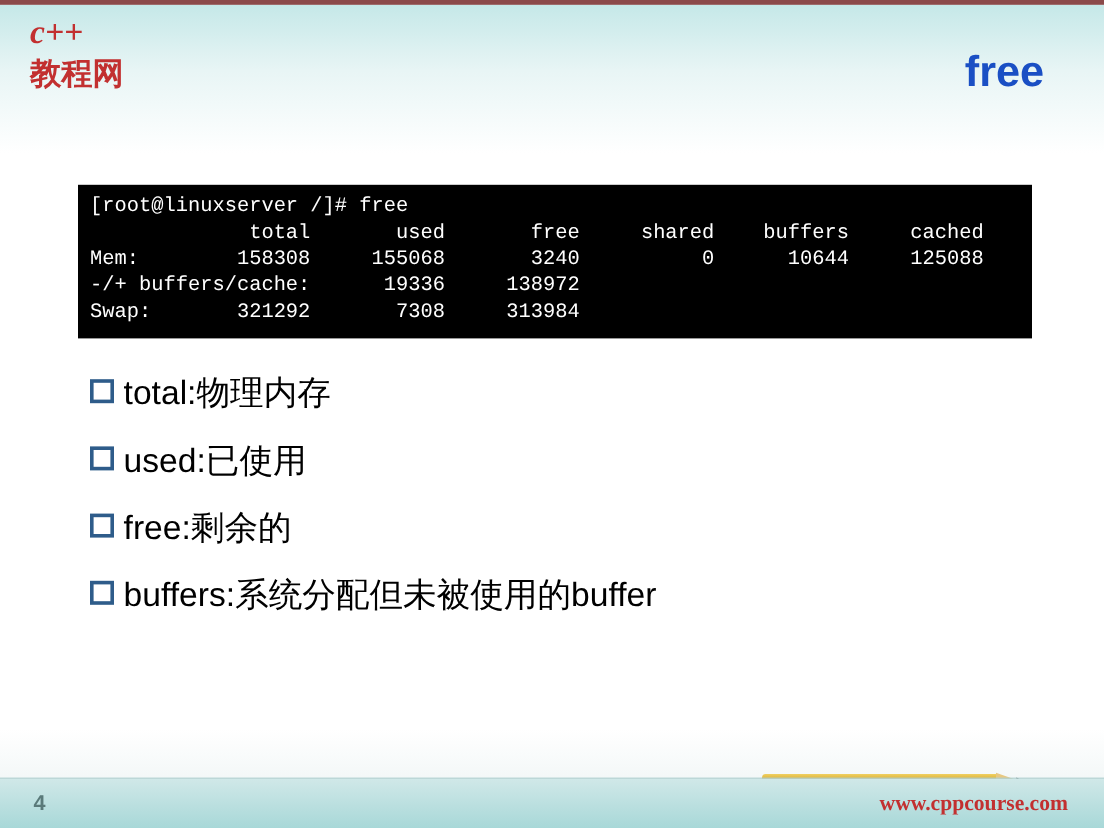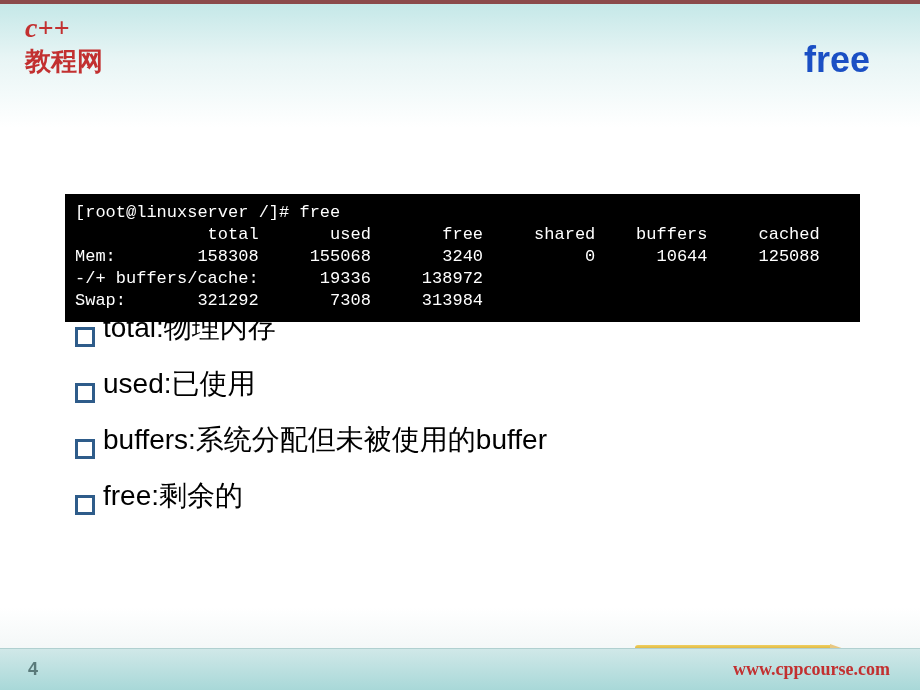--- a/index.html
+++ b/index.html
@@ -50,30 +50,29 @@
       top: 150px;
       left: 65px;
       width: 795px;
       background: #000000;
       color: #ffffff;
       font-family: "Courier New", monospace;
       font-size: 17px;
       padding: 8px 10px 10px 10px;
       line-height: 1.3;
       white-space: pre;
-      margin-top: 40px;
     }
     .content {
       position: absolute;
       top: 305px;
       left: 75px;
     }
     .bullet-item {
       display: flex;
-      align-items: flex-end;
+      align-items: flex-start;
       margin-bottom: 18px;
       font-size: 28px;
       color: #000000;
     }
     .bullet-square {
       display: inline-block;
       width: 20px;
       height: 20px;
       border: 3px solid #2e5c8a;
       margin-right: 8px;
@@ -165,25 +164,25 @@
     <div class="bullet-item">
       <span class="bullet-square"></span>
       <span>total:物理内存</span>
     </div>
     <div class="bullet-item">
       <span class="bullet-square"></span>
       <span>used:已使用</span>
     </div>
     <div class="bullet-item">
       <span class="bullet-square"></span>
-      <span>buffers:系统分配但未被使用的buffer</span>
+      <span>free:剩余的</span>
     </div>
     <div class="bullet-item">
       <span class="bullet-square"></span>
-      <span>free:剩余的</span>
+      <span>buffers:系统分配但未被使用的buffer</span>
     </div>
   </div>
 
   <div class="pencil">
     <div class="pencil-body"></div>
     <div class="pencil-tip"></div>
     <div class="pencil-point"></div>
   </div>
 
   <div class="footer-bar"></div>

